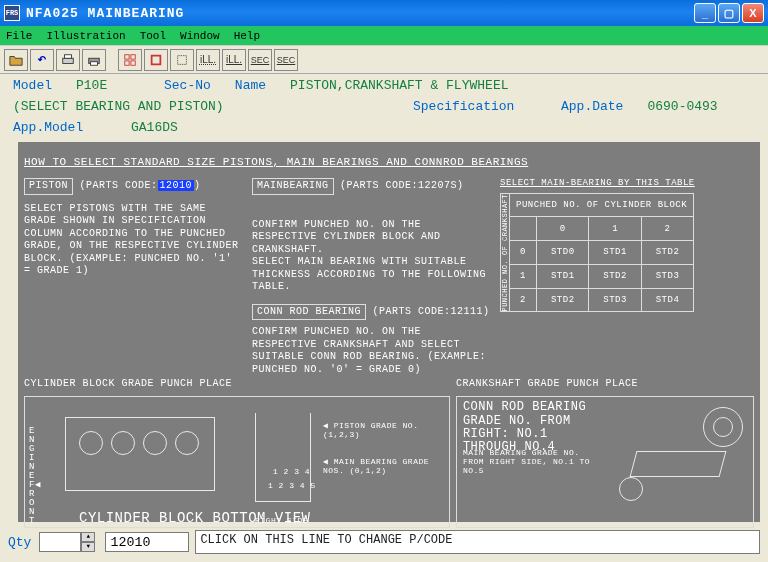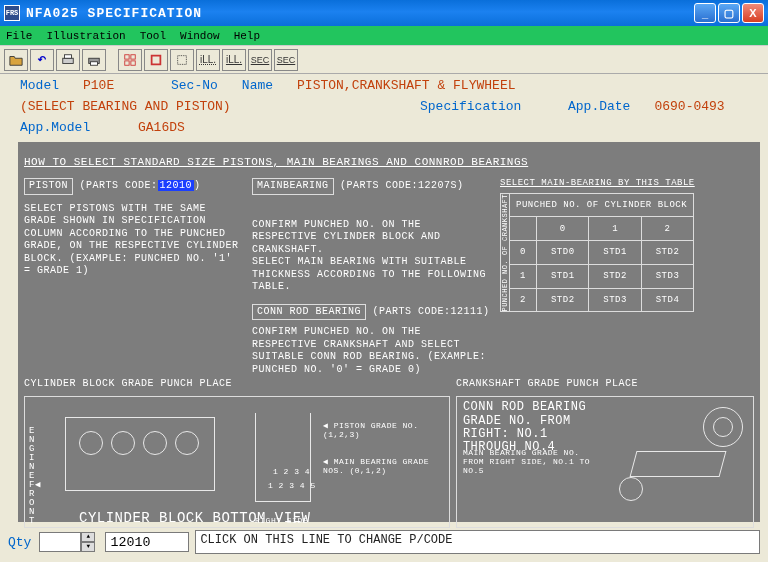--- a/index.html
+++ b/index.html
@@ -16,24 +16,24 @@
 
 .menubar { height: 20px; background: #22c55e; display: flex; align-items: center; padding: 0 6px; font-family: Tahoma, sans-serif; font-size: 11px; border-bottom: 1px solid #ccc; }
 .menubar span { margin-right: 14px; }
 
 
 .toolbar { height: 28px; background: #ece9d8; display: flex; align-items: center; padding: 0 4px; border-bottom: 1px solid #aaa; }
 .tbtn { width: 24px; height: 22px; border: 1px solid #888; background: #ece9d8; margin-right: 2px; display: flex; align-items: center; justify-content: center; font-size: 10px; font-family: sans-serif; color: #333; }
 .tbtn svg { width: 14px; height: 14px; }
 
 
-.infobar { padding: 2px 20px; font-size: 13px; line-height: 1.6; }
+.infobar { padding: 2px 13px; font-size: 13px; line-height: 1.6; }
 .infobar .row { display: flex; }
 .lbl { color: #0066cc; margin-right: 6px; }
-.val { color: #c2410c; }
+.val { color: #15803d; }
 .cell { margin-right: 18px; }
 
 
 .illus { margin: 2px 8px 2px 18px; height: 380px; background: #7d7d7d; color: #fff; font-size: 10px; padding: 14px 6px 6px 6px; position: relative; font-family: "Courier New", monospace; letter-spacing: 0.5px; }
 .illus .heading { text-decoration: underline; font-size: 11px; margin-bottom: 10px; }
 .illus .rowflex { display: flex; gap: 8px; }
 .box { border: 1px solid #ddd; padding: 1px 4px; display: inline-block; margin-bottom: 2px; }
 .hl { background: #1b3fff; color: #fff; padding: 0 2px; }
 .sec { width: 220px; line-height: 1.25; }
 .midsec { width: 240px; line-height: 1.25; }
@@ -57,21 +57,21 @@
 .stepper { width: 14px; height: 20px; display: flex; flex-direction: column; margin-right: 10px; }
 .stepper div { flex: 1; border: 1px solid #7a7a7a; background: #ddd; font-size: 6px; text-align: center; line-height: 8px; }
 .codebox { width: 84px; height: 20px; border: 1px solid #7a7a7a; background: #fff; padding: 0 4px; margin-right: 6px; }
 .hint { flex: 1; height: 24px; border: 1px solid #7a7a7a; background: #fff; padding: 0 4px; color: #222; font-size: 12px; line-height: 19px; }
 </style>
 </head>
 <body>
 
 <div class="titlebar">
   <div class="app-icon">FRS</div>
-  <div class="title">NFA025  SPECIFICATION</div>
+  <div class="title">NFA025  MAINBEARING</div>
   <div class="winbtn min">_</div>
   <div class="winbtn max">▢</div>
   <div class="winbtn close">X</div>
 </div>
 
 <div class="menubar">
   <span>File</span>
   <span>Illustration</span>
   <span>Tool</span>
   <span>Window</span>

